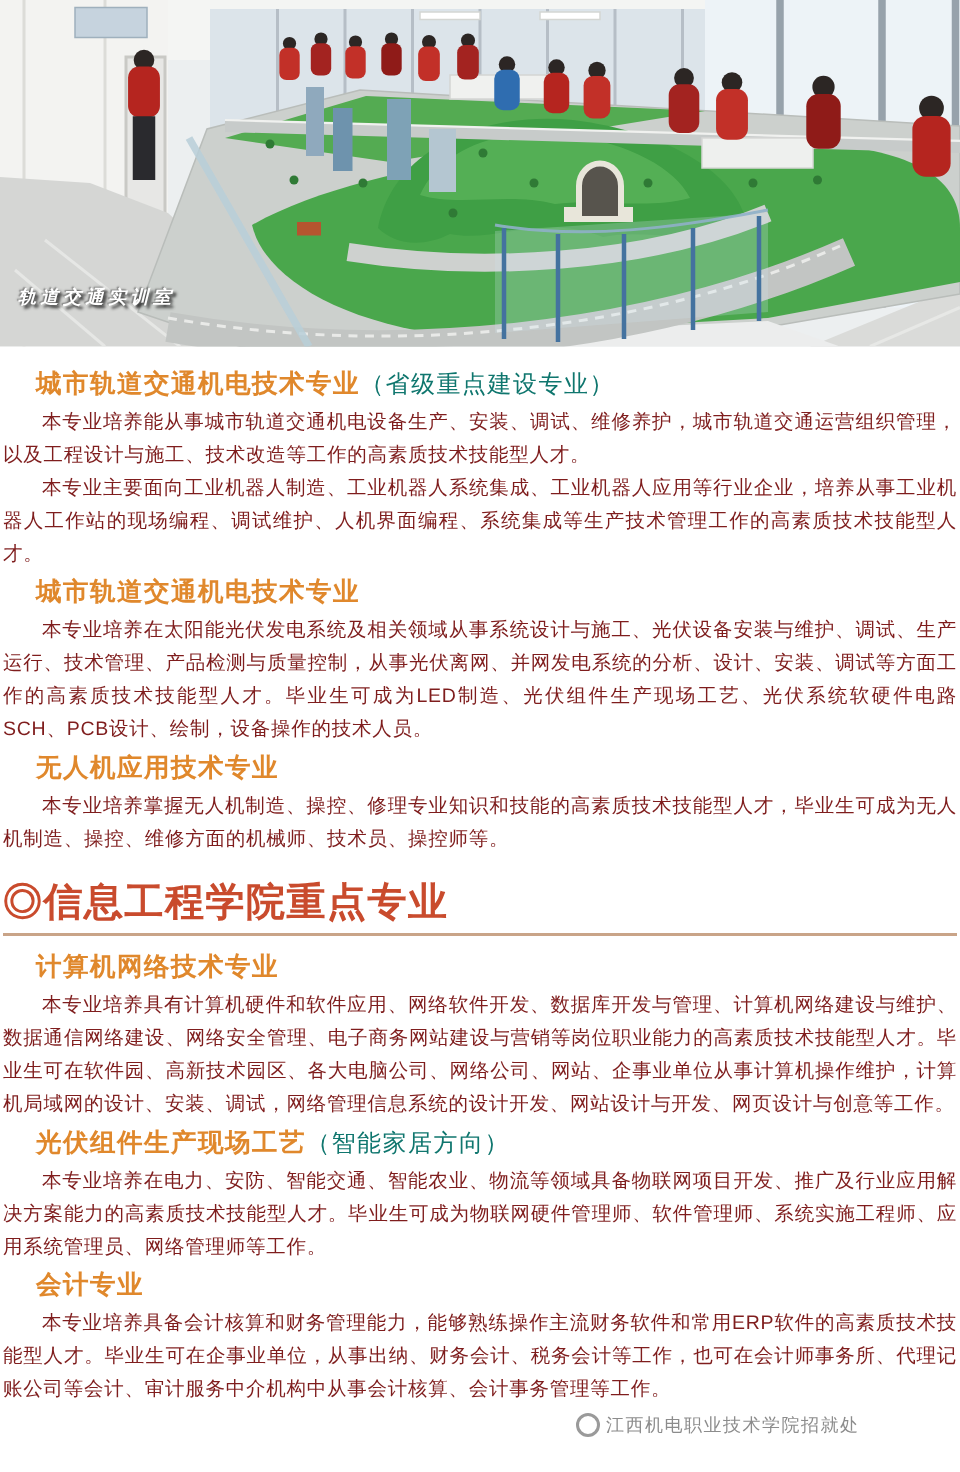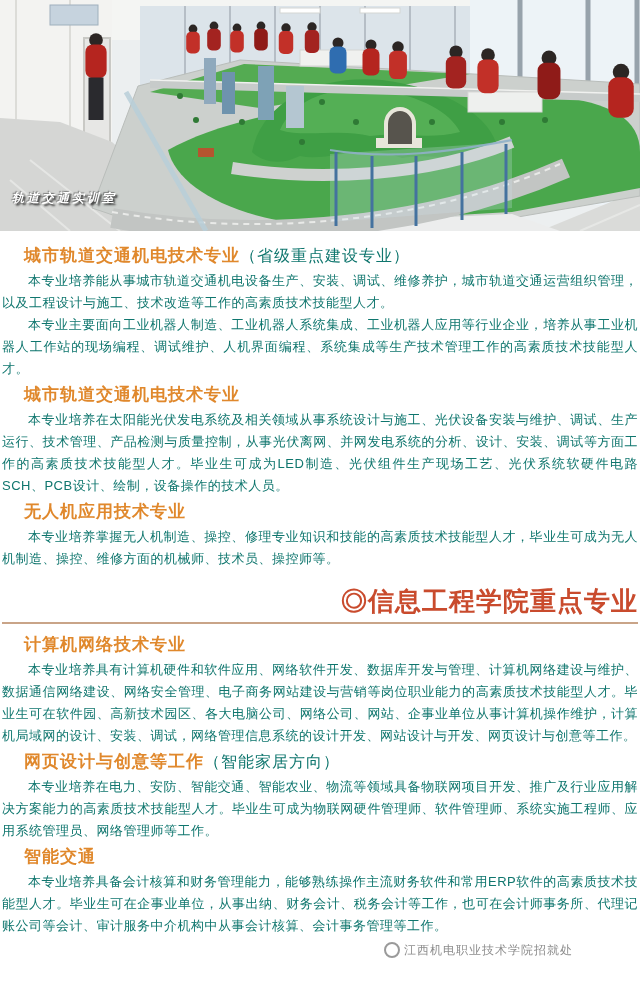--- a/index.html
+++ b/index.html
@@ -22,25 +22,25 @@
     font-size:17px;line-height:22px;font-weight:bold;color:#e0882c;
     margin:4px 0 3px 22px;letter-spacing:1px;
   }
   .major-tag{
     font-weight:normal;font-size:16px;color:#0f766e;
     font-family:"DejaVu Serif",serif;letter-spacing:1px;
   }
   .major-tag:empty{display:none;}
   .major-desc{
     font-size:13px;line-height:22px;text-align:justify;text-indent:2em;
-    margin:0;color:#0f766e;letter-spacing:.5px;
+    margin:0;color:#7f1d1d;letter-spacing:.5px;
   }
   .college-heading{
     font-size:26px;line-height:30px;font-weight:bold;color:#c94b2d;
-    text-align:right;margin:16px 0 6px 0;letter-spacing:1px;
+    text-align:left;margin:16px 0 6px 0;letter-spacing:1px;
   }
   .divider{height:2px;background:#c9a488;border:none;margin:0 0 10px 0;}
   
   .watermark{
     position:absolute;left:384px;top:942px;display:flex;align-items:flex-start;gap:4px;
     color:rgba(120,120,120,.85);font-size:12px;white-space:nowrap;letter-spacing:1px;
   }
   .watermark-ring{
     width:12px;height:12px;border:2px solid rgba(120,120,120,.75);border-radius:50%;
     flex:0 0 auto;
@@ -236,26 +236,26 @@
 
     <h2 class="college-heading">◎信息工程学院重点专业</h2>
     <hr class="divider">
 
     <div>
       <h3 class="major-title"><span>计算机网络技术专业</span></h3>
       <p class="major-desc">本专业培养具有计算机硬件和软件应用、网络软件开发、数据库开发与管理、计算机网络建设与维护、数据通信网络建设、网络安全管理、电子商务网站建设与营销等岗位职业能力的高素质技术技能型人才。毕业生可在软件园、高新技术园区、各大电脑公司、网络公司、网站、企事业单位从事计算机操作维护，计算机局域网的设计、安装、调试，网络管理信息系统的设计开发、网站设计与开发、网页设计与创意等工作。</p>
     </div>
 
     <div>
-      <h3 class="major-title"><span>网页设计与创意等工作</span><span class="major-tag">（智能家居方向）</span></h3>
+      <h3 class="major-title"><span>光伏组件生产现场工艺</span><span class="major-tag">（智能家居方向）</span></h3>
       <p class="major-desc">本专业培养在电力、安防、智能交通、智能农业、物流等领域具备物联网项目开发、推广及行业应用解决方案能力的高素质技术技能型人才。毕业生可成为物联网硬件管理师、软件管理师、系统实施工程师、应用系统管理员、网络管理师等工作。</p>
     </div>
 
     <div>
-      <h3 class="major-title"><span>智能交通</span></h3>
+      <h3 class="major-title"><span>会计专业</span></h3>
       <p class="major-desc">本专业培养具备会计核算和财务管理能力，能够熟练操作主流财务软件和常用ERP软件的高素质技术技能型人才。毕业生可在企事业单位，从事出纳、财务会计、税务会计等工作，也可在会计师事务所、代理记账公司等会计、审计服务中介机构中从事会计核算、会计事务管理等工作。</p>
     </div>
 
   </div>
 
   <div class="watermark">
     <span class="watermark-ring"></span>
     <span>江西机电职业技术学院招就处</span>
   </div>
 

